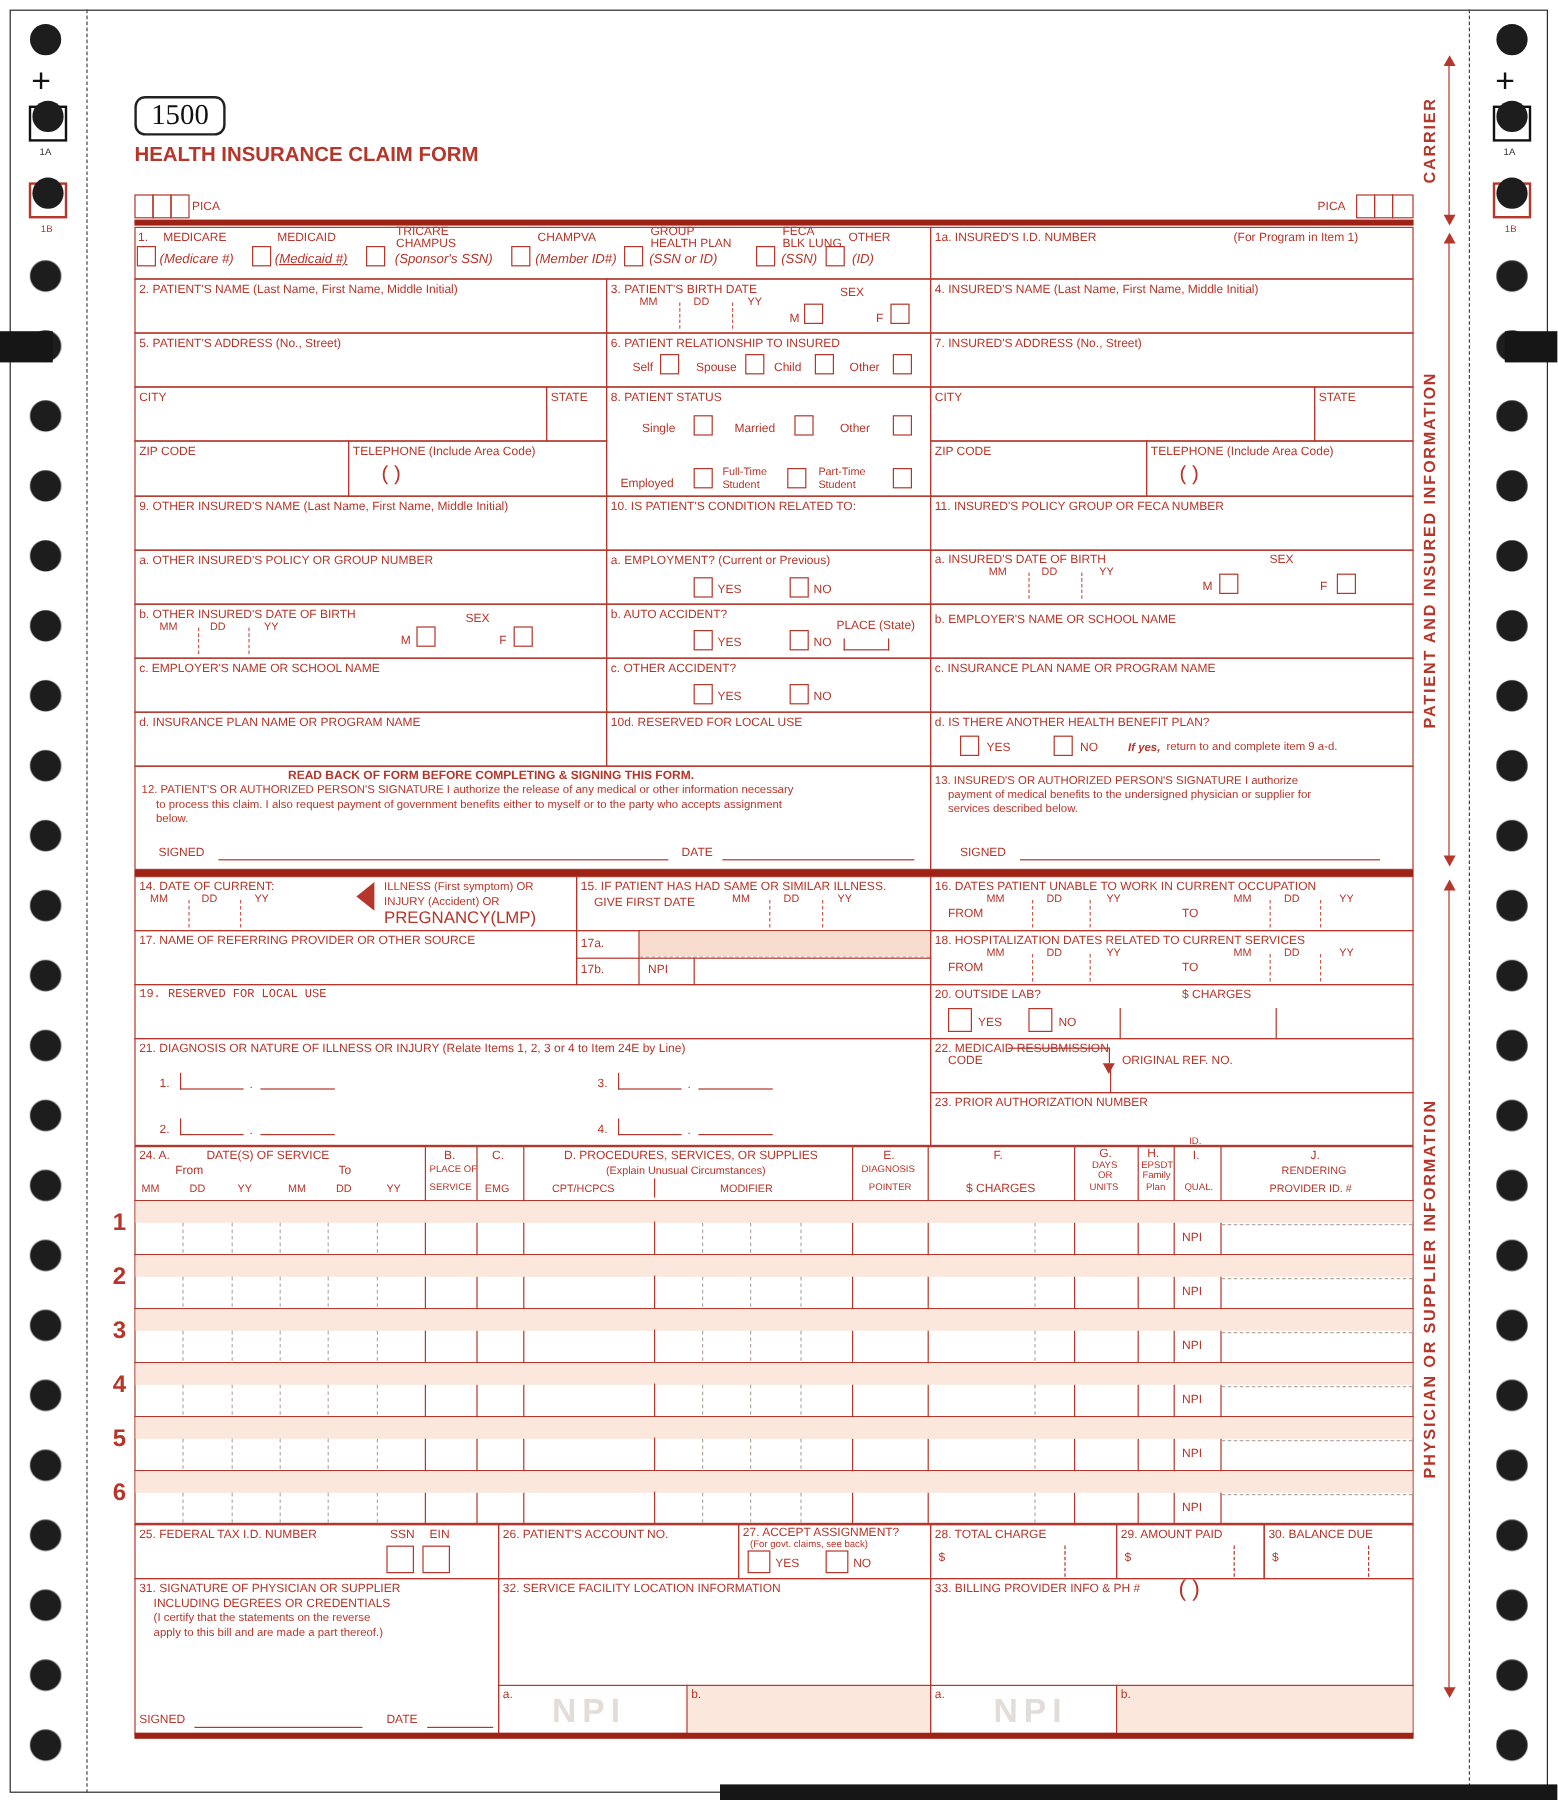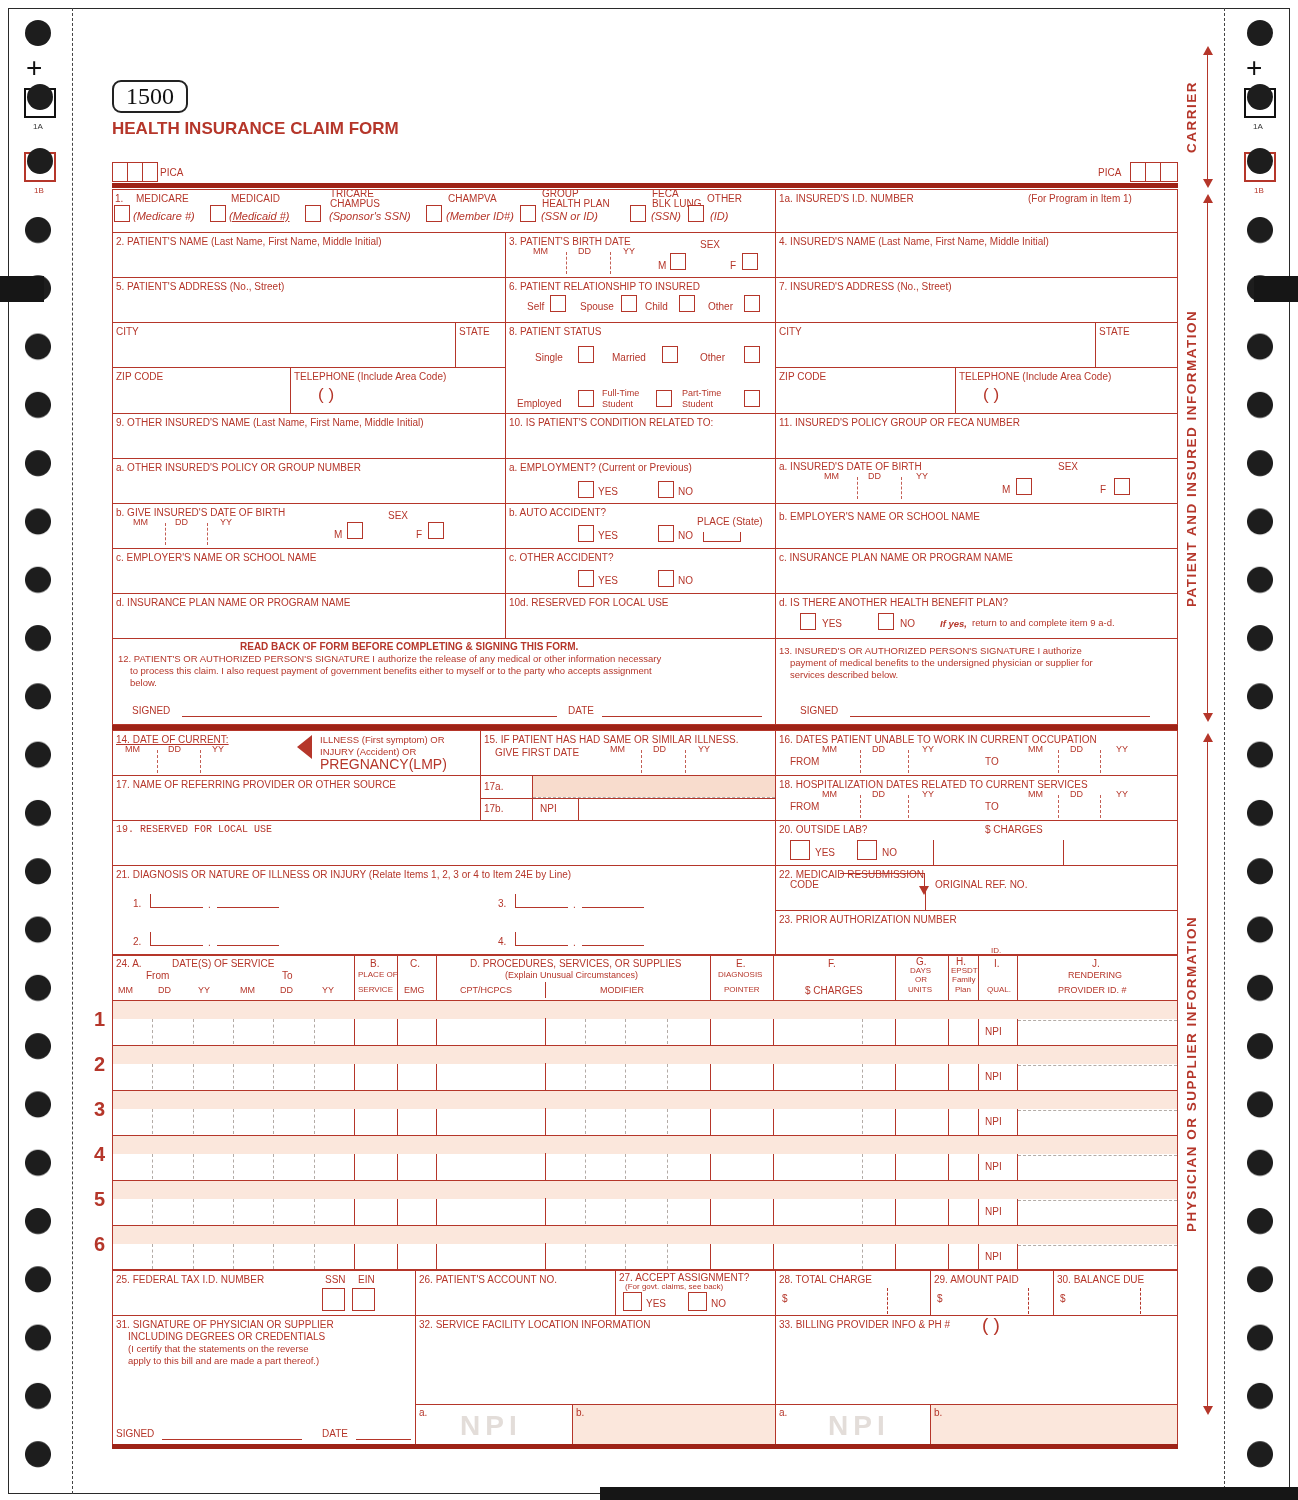--- a/index.html
+++ b/index.html
@@ -224,21 +224,21 @@
 <div class="dt" style="left:901px;top:477px;height:22px;"></div>
 <div class="lbl" style="left:1058px;top:461px;">SEX</div>
 <div class="lbl" style="left:1002px;top:484px;">M</div>
 <div class="cb" style="left:1016px;top:478px;"></div>
 <div class="lbl" style="left:1100px;top:484px;">F</div>
 <div class="cb" style="left:1114px;top:478px;"></div>
 
 <div class="c" style="left:112px;top:503px;width:394px;height:46px;"></div>
 <div class="c" style="left:505px;top:503px;width:271px;height:46px;"></div>
 <div class="c" style="left:775px;top:503px;width:403px;height:46px;"></div>
-<div class="lbl" style="left:116px;top:507px;">b. GIVE INSURED'S DATE OF BIRTH</div>
+<div class="lbl" style="left:116px;top:507px;">b. OTHER INSURED'S DATE OF BIRTH</div>
 <div class="lbl9" style="left:133px;top:517px;">MM</div>
 <div class="lbl9" style="left:175px;top:517px;">DD</div>
 <div class="lbl9" style="left:220px;top:517px;">YY</div>
 <div class="dt" style="left:165px;top:523px;height:22px;"></div>
 <div class="dt" style="left:207px;top:523px;height:22px;"></div>
 <div class="lbl" style="left:388px;top:510px;">SEX</div>
 <div class="lbl" style="left:334px;top:529px;">M</div>
 <div class="cb" style="left:347px;top:522px;"></div>
 <div class="lbl" style="left:416px;top:529px;">F</div>
 <div class="cb" style="left:428px;top:522px;"></div>
@@ -288,21 +288,21 @@
 <div class="lbl9" style="left:779px;top:646px;font-size:9.5px;text-align:right;">13. INSURED'S OR AUTHORIZED PERSON'S SIGNATURE I authorize</div>
 <div class="lbl9" style="left:790px;top:658px;font-size:9.5px;">payment of medical benefits to the undersigned physician or supplier for</div>
 <div class="lbl9" style="left:790px;top:670px;font-size:9.5px;">services described below.</div>
 <div class="lbl" style="left:800px;top:705px;">SIGNED</div>
 <div class="ul" style="left:850px;top:716px;width:300px;"></div>
 <div class="hbar" style="top:725px;"></div>
 
 <div class="c" style="left:112px;top:730px;width:369px;height:46px;"></div>
 <div class="c" style="left:480px;top:730px;width:296px;height:46px;"></div>
 <div class="c" style="left:775px;top:730px;width:403px;height:46px;"></div>
-<div class="lbl" style="left:116px;top:734px;text-decoration:underline;">14. DATE OF CURRENT:</div>
+<div class="lbl" style="left:116px;top:734px;">14. DATE OF CURRENT:</div>
 <div class="lbl9" style="left:125px;top:744px;">MM</div>
 <div class="lbl9" style="left:168px;top:744px;">DD</div>
 <div class="lbl9" style="left:212px;top:744px;">YY</div>
 <div class="dt" style="left:157px;top:750px;height:23px;"></div>
 <div class="dt" style="left:200px;top:750px;height:23px;"></div>
 <div class="arrow-left" style="left:297px;top:735px;"></div>
 <div class="lbl9" style="left:320px;top:735px;font-size:9.5px;">ILLNESS (First symptom) OR</div>
 <div class="lbl9" style="left:320px;top:747px;font-size:9.5px;">INJURY (Accident) OR</div>
 <div class="lbl9" style="left:320px;top:759px;font-size:14px;">PREGNANCY(LMP)</div>
 <div class="lbl" style="left:484px;top:734px;">15. IF PATIENT HAS HAD SAME OR SIMILAR ILLNESS.</div>

